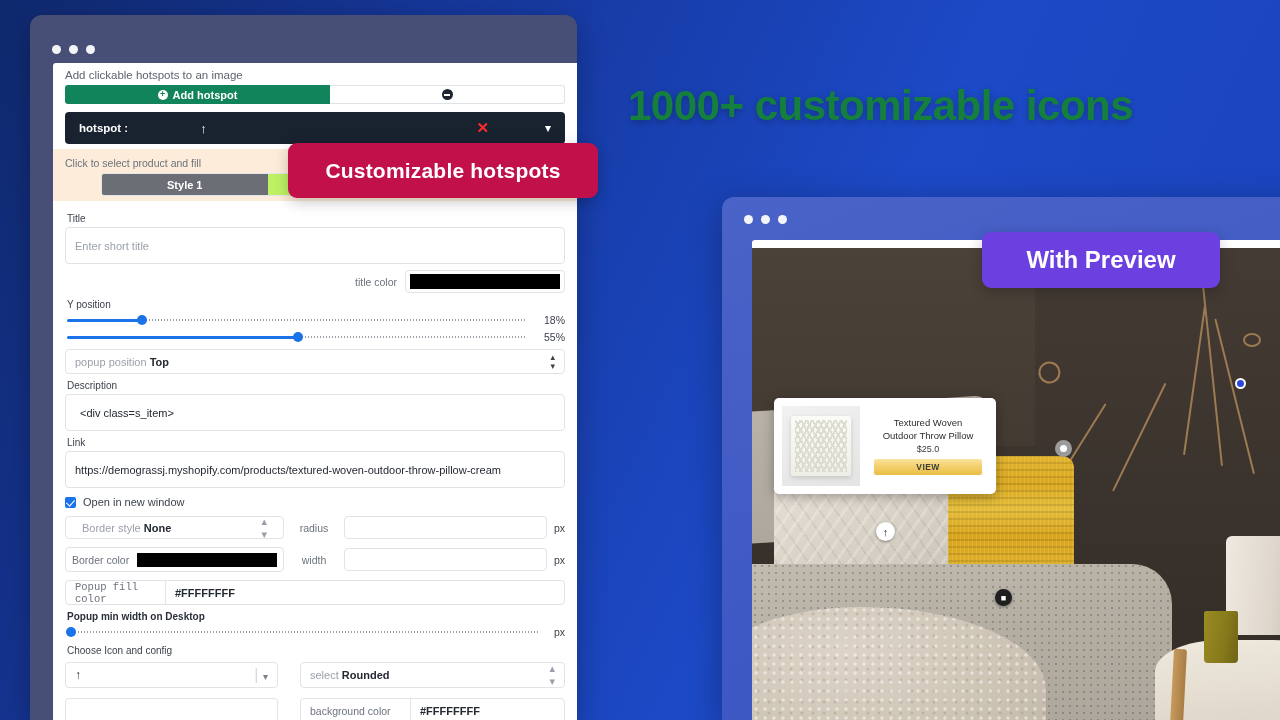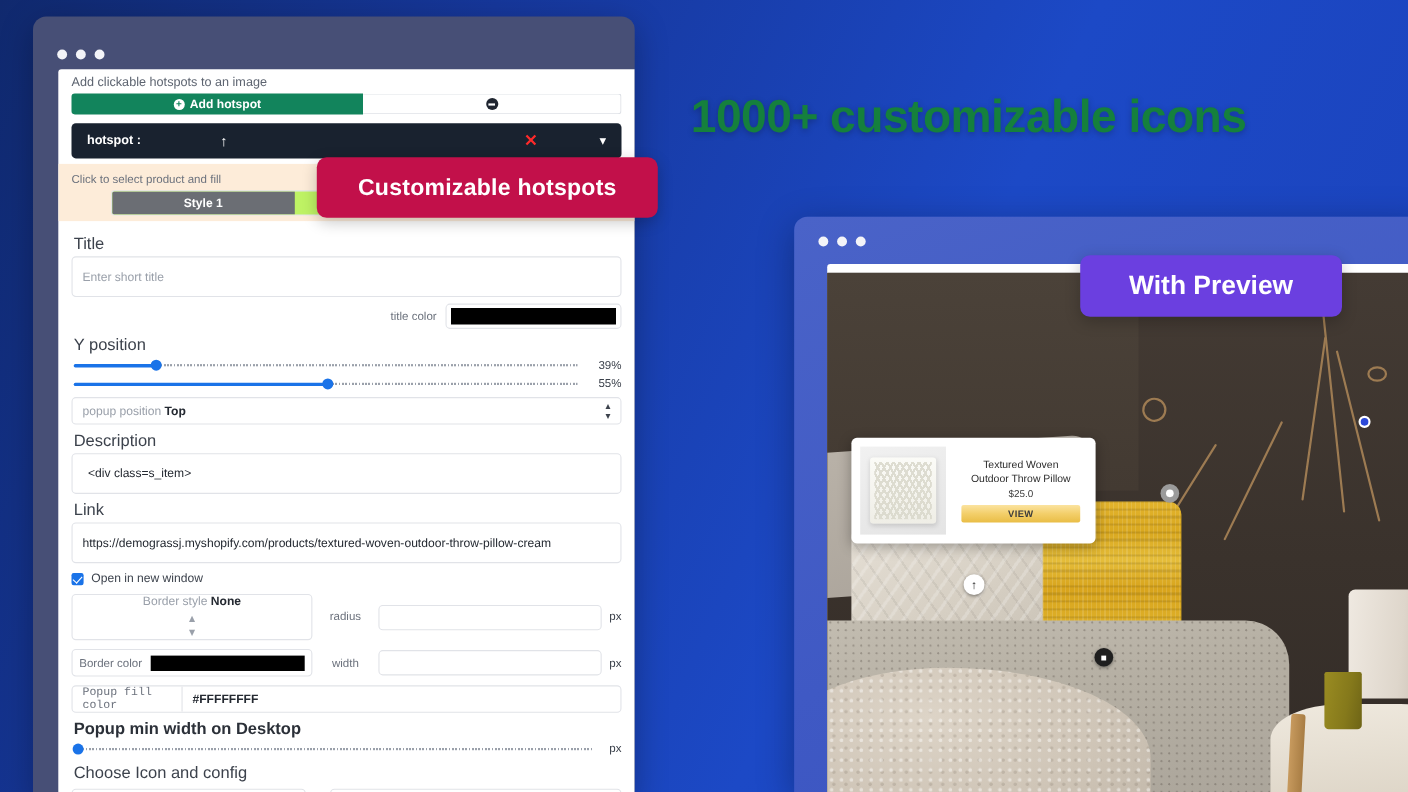--- a/index.html
+++ b/index.html
@@ -56,21 +56,21 @@
 
   .cream-band { margin-top:5px; height:52px; background:#fdecd9; position:relative; }
   .cream-band .lbl { position:absolute; left:12px; top:8px; font-size:10.5px; color:#6c727d; }
   .style-tabs { position:absolute; left:12px; top:24px; display:flex; width:333px; height:23px;
      border-radius:3px; overflow:hidden; border:1px solid #e3e5ea; background:#bef264;margin-left:36px; }
   .style-tab { flex:1; display:flex; align-items:center; justify-content:center;
      font-size:11px; color:#2b3038; font-weight:600;}
   .style-tab.active { background:#6b6e74; color:#fff; }
 
   .form { padding:6px 12px 0 12px; }
-  .flabel { font-size:15px; color:#3c424c; margin:6px 0 3px 2px; }
+  .flabel { font-size:10px; color:#3c424c; margin:6px 0 3px 2px; }
   .finput {
     width:100%; height:37px; border:1px solid #e1e3e8; border-radius:4px;
     background:#fff; display:flex; align-items:center; padding:0 9px;
     font-size:11px; color:#242931;
   }
   .finput.ph { color:#9aa0aa; }
 
   .swatch-row { display:flex; justify-content:flex-end; margin-top:6px; }
   .swatch-box { display:flex; align-items:center; gap:8px; }
   .swatch-lbl { font-size:10.5px; color:#6c727d; }
@@ -98,22 +98,22 @@
      background:#fff; display:flex; align-items:center; justify-content:center; }
   .desc-swatch { width:310px; height:14px; }
 
   .check-row { display:flex; align-items:center; gap:7px; margin-top:8px; }
   .cbox { width:11px;height:11px;border-radius:2px;background:#1a73e8;position:relative;}
   .cbox::after{content:"";position:absolute;left:2.5px;top:1px;width:4px;height:7px;
      border:solid #fff;border-width:0 1.6px 1.6px 0;transform:rotate(42deg);}
   .check-lbl { font-size:11px; color:#3c424c; }
 
   .two-col { display:flex; gap:0; margin-top:8px; align-items:center; }
-  .half-sel { width:219px; height:42px; border:1px solid #e1e3e8; border-radius:4px; background:#fff;
-     display:flex; align-items:center; padding:0 16px; font-size:11px; color:#9aa0aa; justify-content:space-between;flex-direction:column; }
+  .half-sel { width:219px; height:23px; border:1px solid #e1e3e8; border-radius:4px; background:#fff;
+     display:flex; align-items:center; padding:0 16px; font-size:11px; color:#9aa0aa; justify-content:space-between; }
   .half-sel b { color:#242931; font-weight:700; }
   .mini-lbl { width:60px; text-align:center; font-size:10.5px; color:#6c727d; }
   .mini-inp { flex:1; height:23px; border:1px solid #e1e3e8; border-radius:4px; background:#fff; }
   .px { width:18px; text-align:right; font-size:10.5px; color:#3c424c; padding-left:6px;}
 
   .bcolor-wrap { width:219px; height:25px; border:1px solid #e1e3e8; border-radius:4px; background:#fff;
      display:flex; align-items:center; padding:0 6px; gap:8px; }
   .bcolor-lbl { font-size:10.5px; color:#6c727d; }
   .bcolor-sw { flex:1; height:14px; }
 
@@ -297,21 +297,21 @@
             <span class="swatch" style="background:#000000"></span>
           </span>
         </div>
       </div>
 
       <div class="flabel">Y position</div>
       <div class="slider">
         <span class="strack-fill" style="left:2px;width:74px"></span>
         <span class="strack-rest" style="left:78px;right:40px"></span>
         <span class="sthumb" style="left:72px"></span>
-        <span class="sval">39%</span>
+        <span class="sval">18%</span>
       </div>
 
       <div class="slider">
         <span class="strack-fill" style="left:2px;width:230px"></span>
         <span class="strack-rest" style="left:234px;right:40px"></span>
         <span class="sthumb" style="left:228px"></span>
         <span class="sval">55%</span>
       </div>
 
       <div class="fselect">

